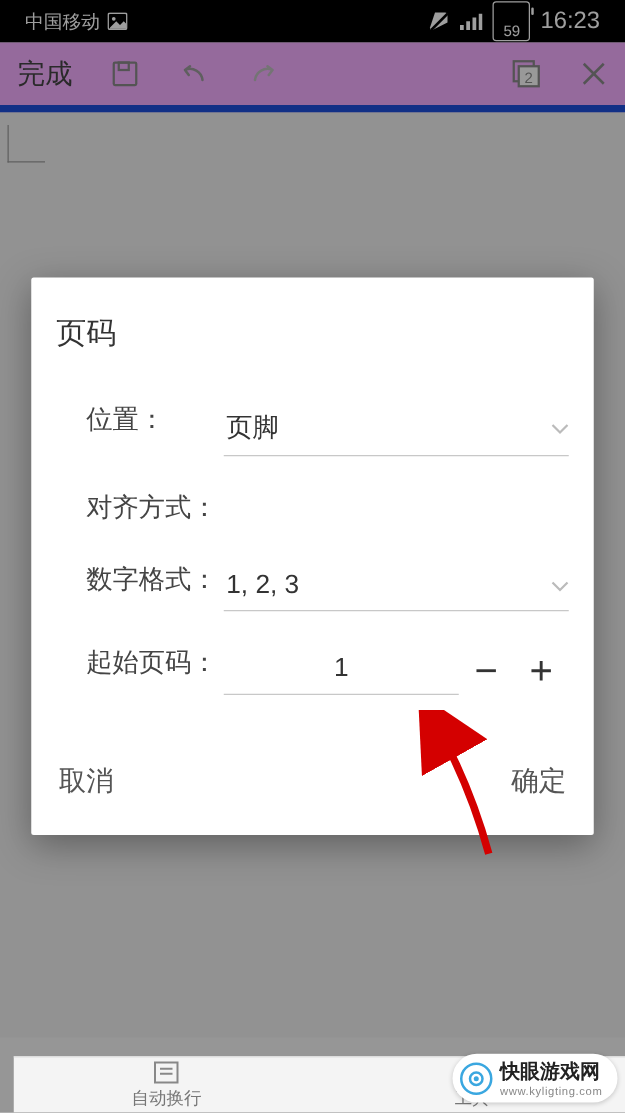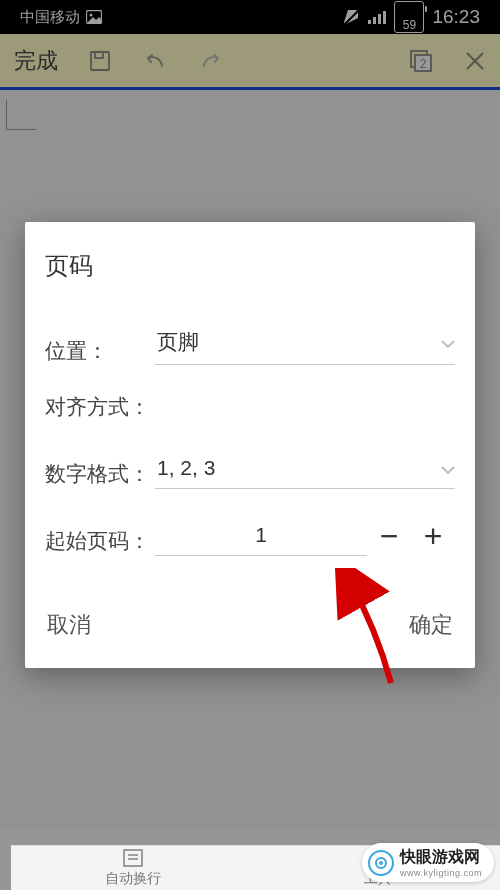--- a/index.html
+++ b/index.html
@@ -16,23 +16,23 @@
   .sb-icon { display: inline-block; }
   .sb-icon svg { display: block; }
   .battery {
     display: flex; align-items: flex-end; border: 1.5px solid #fff; border-radius: 3px;
     width: 30px; height: 32px; position: relative; font-size: 12px; justify-content: center;
   }
   .battery::after { content: ""; position: absolute; right: -4px; top: 4px; width: 2px; height: 6px; background: #fff; border-radius: 1px; }
 
   
   .editor-toolbar {
-    height: 56px; background: #fef9c3; display: flex; align-items: center;
+    height: 56px; background: #f0abfc; display: flex; align-items: center;
     padding: 0 14px; gap: 30px; color: #6a6a6a; font-size: 22px;
-    border-bottom: 3px solid #1d4ed8;
+    border-bottom: 6px solid #1d4ed8;
   }
   .tb-btn { display: flex; align-items: center; justify-content: center; }
   .tb-btn svg { display: block; }
   .tb-spacer { flex: 1; }
   .done-btn { color: #444; font-size: 22px; }
 
   
   .doc-area { position: absolute; top: 90px; left: 0; right: 0; bottom: 60px; background: #ececec; }
   .doc-page {
     position: absolute; top: 10px; left: 6px; width: 30px; height: 30px;
@@ -46,21 +46,21 @@
   }
 
   
   .dialog {
     width: 450px; background: #fff; border-radius: 2px;
     box-shadow: 0 8px 30px rgba(0,0,0,0.35);
     padding: 28px 20px 24px;
     position: relative;
   }
   .dialog-title { font-size: 24px; color: #333; margin-bottom: 40px; }
-  .form-row { display: flex; align-items: flex-end; margin-bottom: 28px; }
+  .form-row { display: flex; align-items: flex-start; margin-bottom: 28px; margin-left: 24px; }
   .form-label { width: 110px; font-size: 21px; color: #444; line-height: 1.35; }
   .form-field { flex: 1; position: relative; }
   .select-field {
     border-bottom: 1.5px solid #c8c8c8; padding: 6px 0 8px 2px;
     font-size: 21px; color: #333; display: flex; align-items: center;
   }
   .select-field .chev { margin-left: auto; color: #bbb; }
   .stepper-row .form-field { display: flex; align-items: center; }
   .stepper-value {
     flex: 1; border-bottom: 1.5px solid #c8c8c8; text-align: center;

